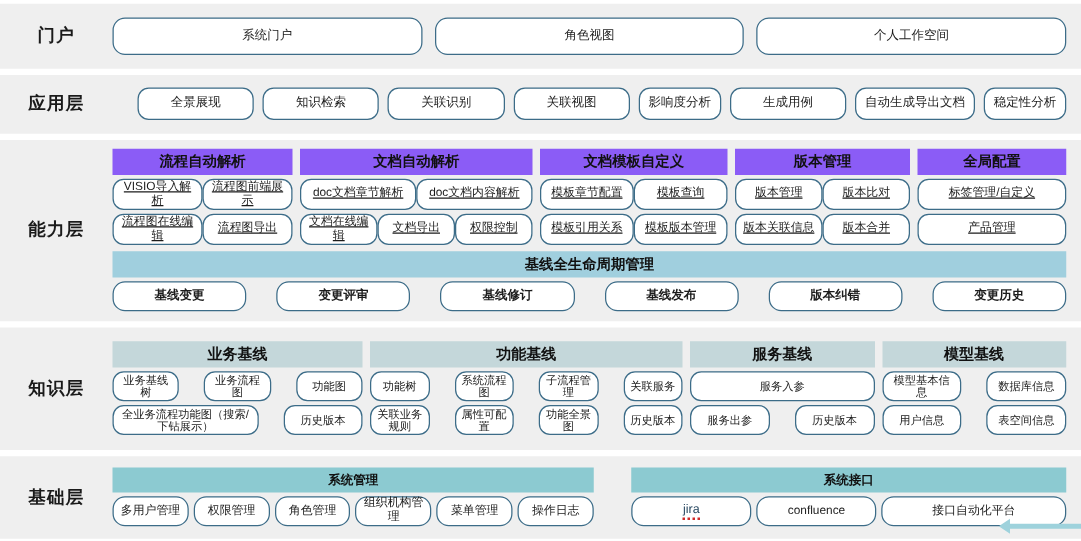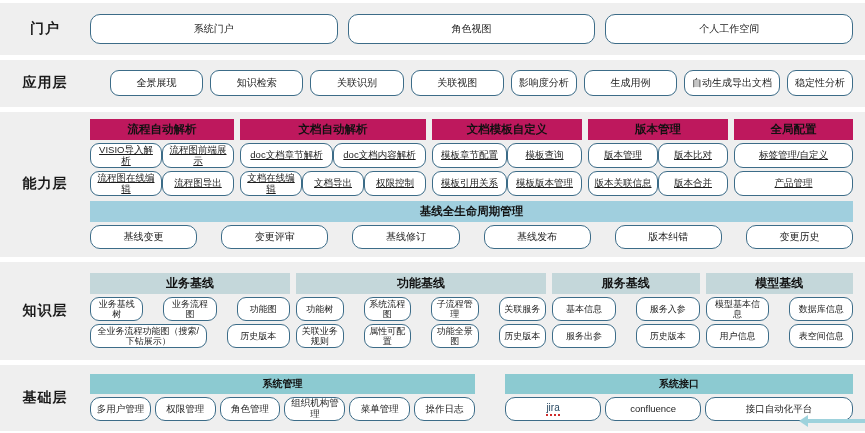--- a/index.html
+++ b/index.html
@@ -65,33 +65,33 @@
   .row-app{height:47px;}
   .app-pills{display:flex;gap:7px;margin-left:20px;}
   .app-pills .pill{height:26px;padding:0 7px;white-space:nowrap;font-size:10px;}
   .app-pills .pill.flexible{flex:1 1 auto;}
 
   
   .row-cap{height:145px;}
   .cap-groups{display:flex;gap:6px;align-items:flex-start;}
   .cap-group{display:flex;flex-direction:column;gap:3px;}
   .group-head{
-    background:#be185d;
+    background:#8b5cf6;
     text-align:center;
     font-size:11.5px;
     font-weight:bold;
     color:#111;
     padding:3px 2px;
     box-sizing:border-box;
   }
   .cap-row{display:flex;gap:0;text-decoration:underline;}
   .cap-row .pill{flex:1 1 0;height:25px;}
   .lifecycle{margin-top:5px;display:flex;flex-direction:column;gap:3px;}
   .lifecycle .group-head{background:#a0cfde;font-size:11.5px;}
-  .life-row{display:flex;gap:24px;}
+  .life-row{display:flex;gap:24px;font-weight:bold;}
   .life-row .pill{flex:1 1 0;height:24px;border-radius:10px;font-size:10px;}
 
   
   .row-know{height:98px;}
   .know-groups{display:flex;gap:6px;align-items:flex-start;}
   .know-group{display:flex;flex-direction:column;gap:3px;}
   .know-head{
     background:#c4d7da;
     text-align:center;
     font-size:12px;
@@ -277,21 +277,20 @@
             <div class="pill">关联业务规则</div>
             <div class="pill">属性可配置</div>
             <div class="pill">功能全景图</div>
             <div class="pill">历史版本</div>
           </div>
         </div>
 
         <div class="know-group" style="flex:1 1 0">
           <div class="know-head">服务基线</div>
           <div class="know-row">
-            <div class="pill">基本信息</div>
             <div class="pill">服务入参</div>
           </div>
           <div class="know-row">
             <div class="pill">服务出参</div>
             <div class="pill">历史版本</div>
           </div>
         </div>
 
         <div class="know-group" style="flex:1 1 0">
           <div class="know-head">模型基线</div>

